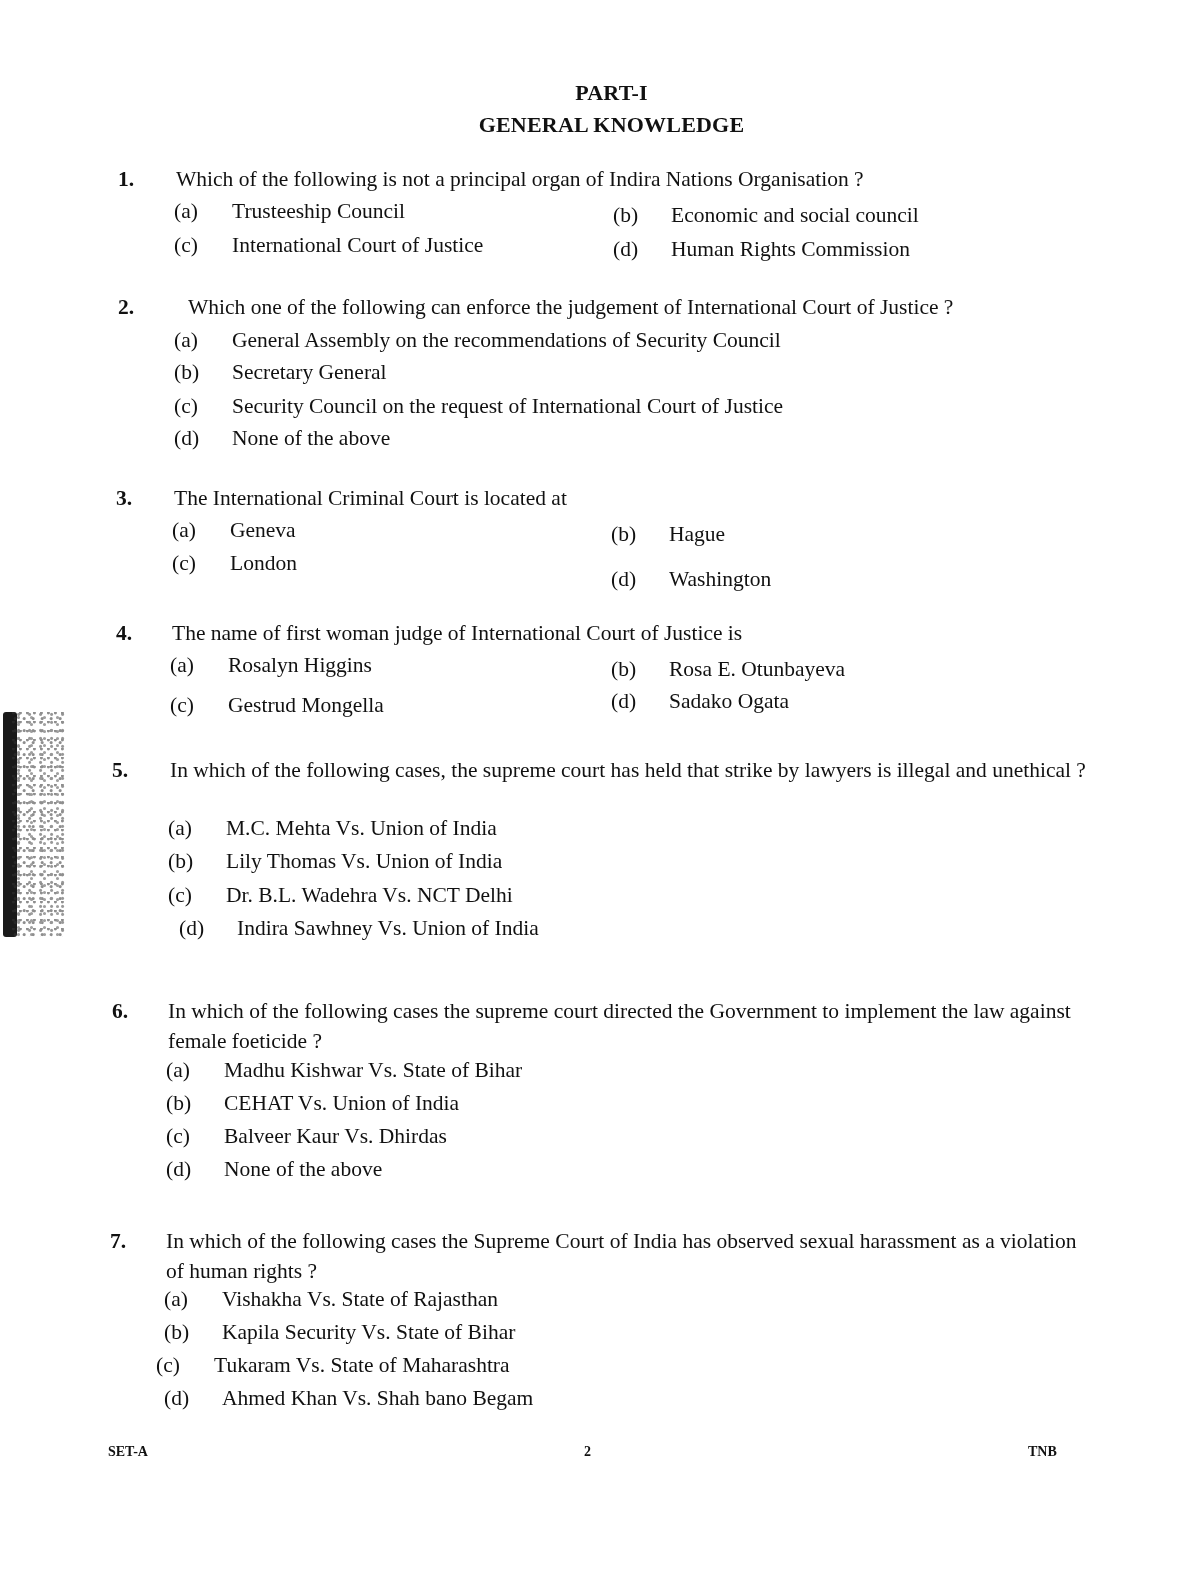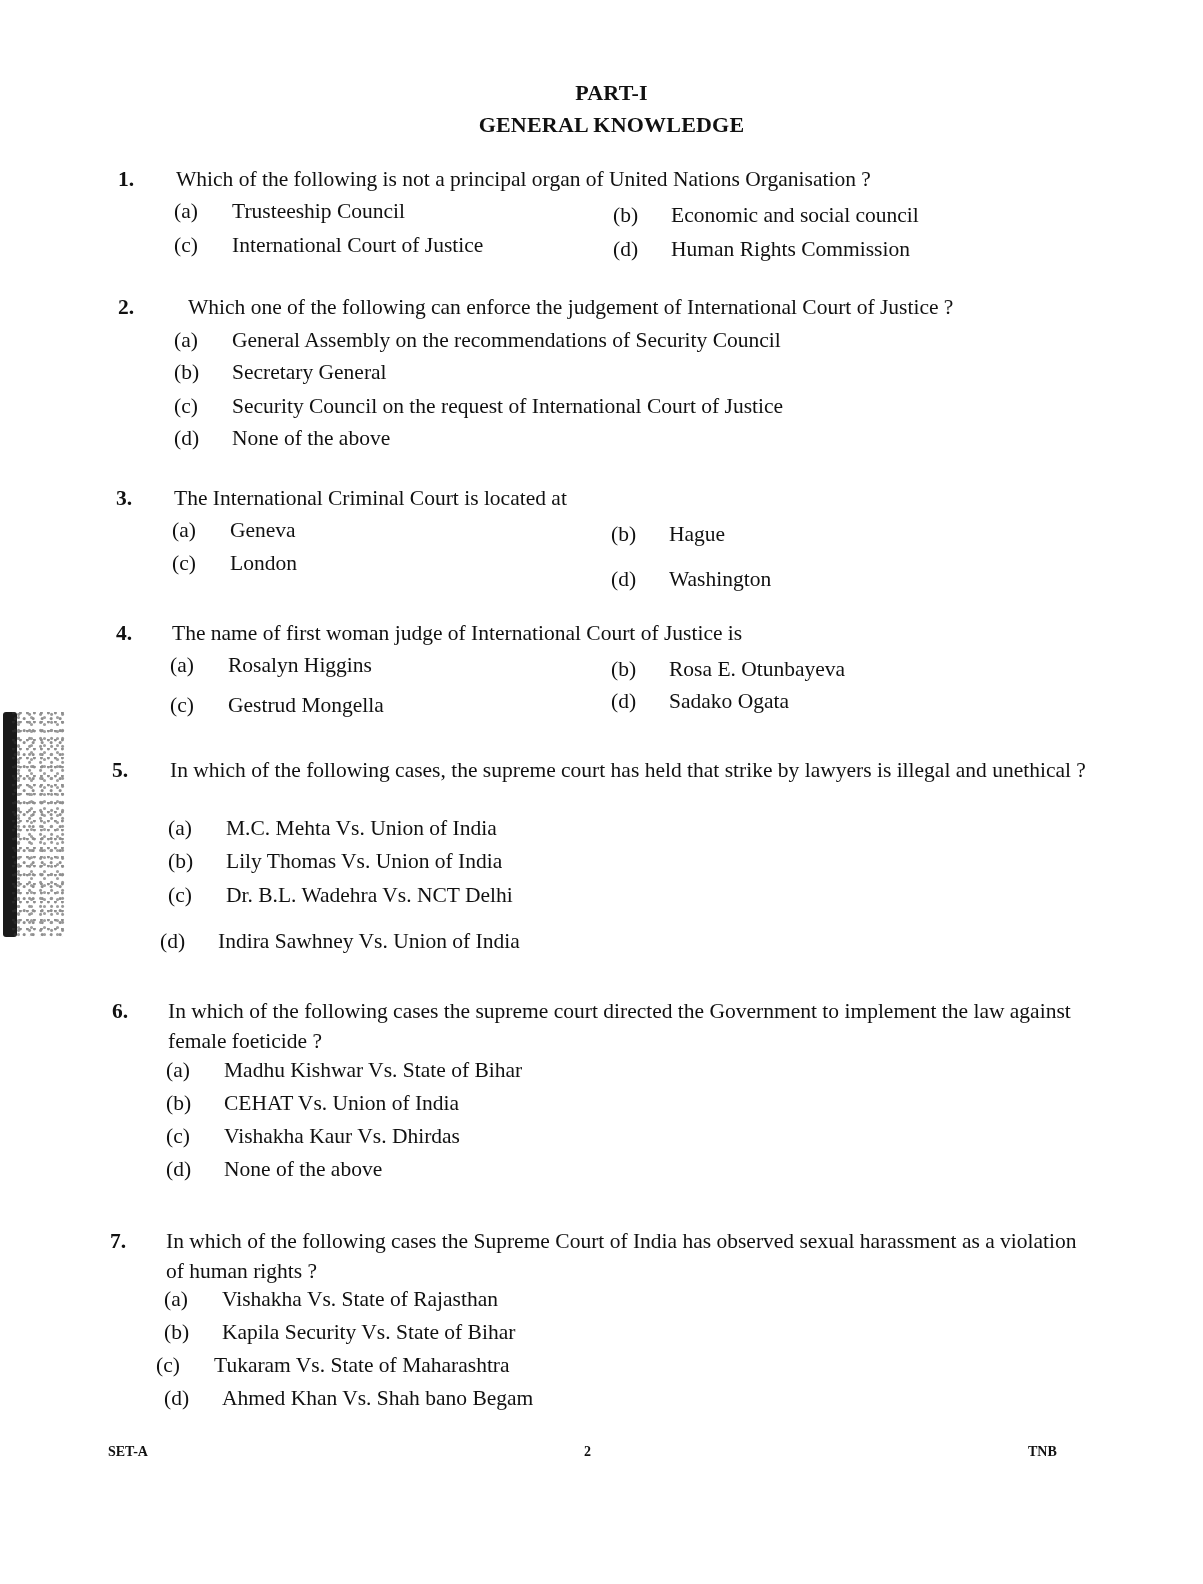--- a/index.html
+++ b/index.html
@@ -57,21 +57,21 @@
 <div class="page">
 
   <div class="scan-edge"></div>
   <div class="scan-noise"></div>
 
   <div class="heading part">PART-I</div>
   <div class="heading subject">GENERAL KNOWLEDGE</div>
 
   <div class="q" style="top:164px;">
     <span class="q-num" style="left:118px;">1.</span>
-    <span class="q-text" style="left:176px;">Which of the following is not a principal organ of United Nations Organisation ?</span>
+    <span class="q-text" style="left:176px;">Which of the following is not a principal organ of Indira Nations Organisation ?</span>
     <div class="opt" style="left:174px; top:32px;">
       <span class="opt-letter">(a)</span><span>Trusteeship Council</span>
     </div>
     <div class="opt" style="left:613px; top:36px;">
       <span class="opt-letter">(b)</span><span>Economic and social council</span>
     </div>
     <div class="opt" style="left:174px; top:66px;">
       <span class="opt-letter">(c)</span><span>International Court of Justice</span>
     </div>
     <div class="opt" style="left:613px; top:70px;">
@@ -135,36 +135,36 @@
     <span class="q-text" style="left:170px; width:920px;">In which of the following cases, the supreme court has held that strike by lawyers is illegal and unethical ?</span>
     <div class="opt" style="left:168px; top:58px;">
       <span class="opt-letter">(a)</span><span>M.C. Mehta Vs. Union of India</span>
     </div>
     <div class="opt" style="left:168px; top:91px;">
       <span class="opt-letter">(b)</span><span>Lily Thomas Vs. Union of India</span>
     </div>
     <div class="opt" style="left:168px; top:125px;">
       <span class="opt-letter">(c)</span><span>Dr. B.L. Wadehra Vs. NCT Delhi</span>
     </div>
-    <div class="opt" style="left:160px; top:158px;margin-top:13px;">
+    <div class="opt" style="left:179px; top:158px;">
       <span class="opt-letter">(d)</span><span>Indira Sawhney Vs. Union of India</span>
     </div>
   </div>
 
   <div class="q" style="top:996px;">
     <span class="q-num" style="left:112px;">6.</span>
     <span class="q-text" style="left:168px; width:920px;">In which of the following cases the supreme court directed the Government to implement the law against female foeticide ?</span>
     <div class="opt" style="left:166px; top:59px;">
       <span class="opt-letter">(a)</span><span>Madhu Kishwar Vs. State of Bihar</span>
     </div>
     <div class="opt" style="left:166px; top:92px;">
       <span class="opt-letter">(b)</span><span>CEHAT Vs. Union of India</span>
     </div>
     <div class="opt" style="left:166px; top:125px;">
-      <span class="opt-letter">(c)</span><span>Vishakha Kaur Vs. Dhirdas</span>
+      <span class="opt-letter">(c)</span><span>Balveer Kaur Vs. Dhirdas</span>
     </div>
     <div class="opt" style="left:166px; top:158px;">
       <span class="opt-letter">(d)</span><span>None of the above</span>
     </div>
   </div>
 
   <div class="q" style="top:1226px;">
     <span class="q-num" style="left:110px;">7.</span>
     <span class="q-text" style="left:166px; width:920px;">In which of the following cases the Supreme Court of India has observed sexual harassment as a violation of human rights ?</span>
     <div class="opt" style="left:164px; top:58px;">

